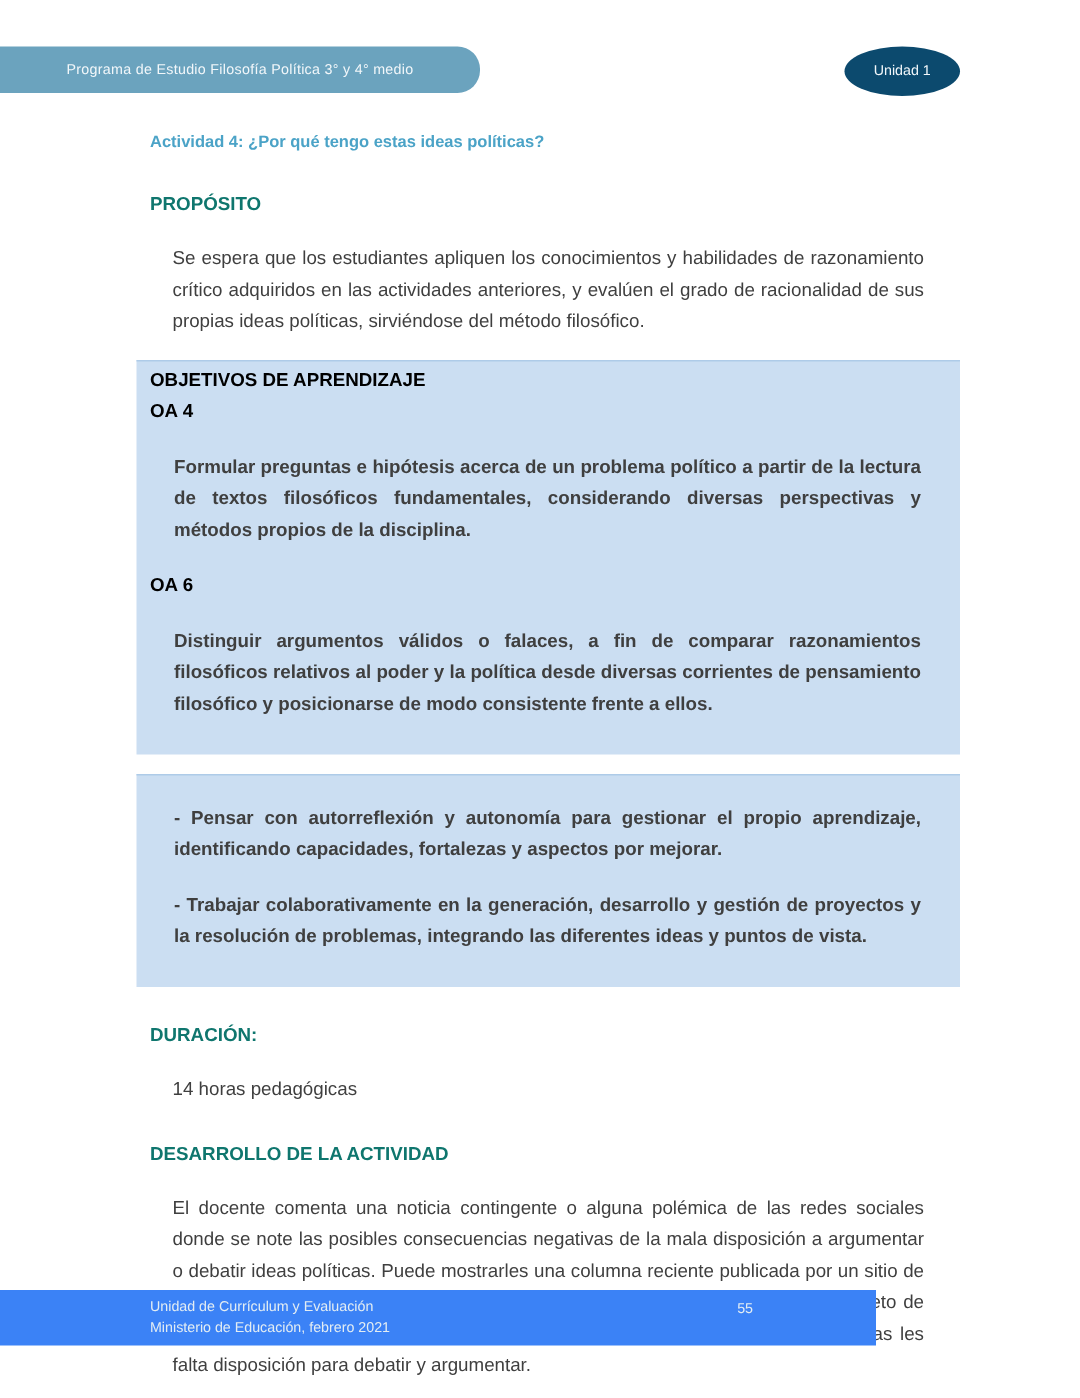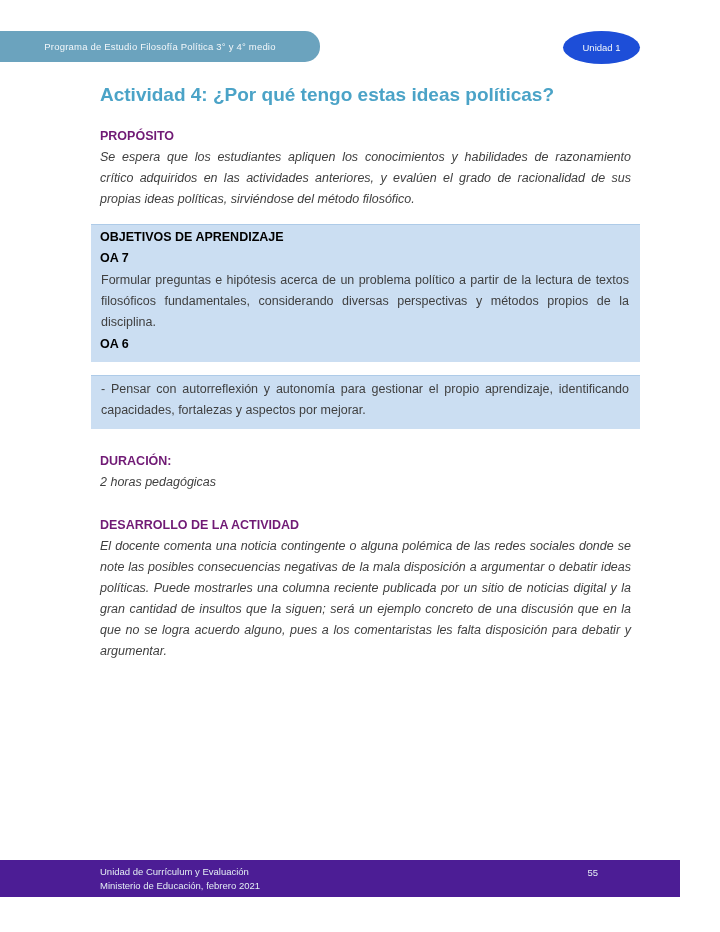--- a/index.html
+++ b/index.html
@@ -18,62 +18,62 @@
     width: 336px; height: 31px;
     background: #6ba3be;
     border-radius: 15px;
     display: flex; align-items: center; justify-content: center;
     color: #f2f7fa; font-size: 9.5px; letter-spacing: .2px;
     padding-left: 16px; box-sizing: border-box;
   }
   .unit-badge {
     position: absolute; left: 563px; top: 31px;
     width: 77px; height: 33px;
-    background: #1d4ed8;
+    background: #0c4a6e;
     border-radius: 50%;
     display: flex; align-items: center; justify-content: center;
     color: #f2f7fa; font-size: 9.5px;
   }
 
   
   .content {
     position: absolute; left: 100px; top: 84px; width: 531px;
     font-size: 12.5px; line-height: 21px;
   }
   .page-title {
-    color: #4ba3c7; font-size: 19px; font-weight: bold;
+    color: #4ba3c7; font-size: 11px; font-weight: bold;
     line-height: 22px; margin: 0 0 20px 0;
   }
   .sky-heading {
-    color: #701a75; font-weight: bold; font-size: 12.5px;
+    color: #0f766e; font-weight: bold; font-size: 12.5px;
     margin: 0; line-height: 21px;
   }
-  .body-par { margin: 0; text-align: justify; font-style: italic; }
+  .body-par { margin: 15px; text-align: justify; }
 
   .blue-box {
     background: #cbdef2;
     border-top: 1px solid #aecbe8;
     margin-left: -9px;
     width: 549px; box-sizing: border-box;
     padding: 2px 10px 7px 9px;
     text-align: justify;
   }
   .box-heading, .oa-code {
     color: #000000; font-weight: bold; margin: 0; line-height: 21px;
   }
-  .box-par { margin: 1px; }
+  .box-par { margin: 16px; font-weight: bold; }
   .mt-box1 { margin-top: 14px; }
   .mt-box2 { margin-top: 13px; }
   .mt-sec  { margin-top: 22px; }
 
   
   .footer-bar {
     position: absolute; left: 0; top: 860px;
-    width: 680px; height: 37px;
-    background: #4c1d95;
+    width: 584px; height: 37px;
+    background: #3b82f6;
     box-sizing: border-box;
     padding: 5px 82px 0 100px;
     display: flex; justify-content: space-between; align-items: flex-start;
     color: #e3edf3; font-size: 9.5px; line-height: 13.5px;
   }
   .footer-left p { margin: 0; }
   .footer-page { padding-top: 1px; }
 </style>
 </head>
 <body>
@@ -87,31 +87,33 @@
 
 <div class="content">
 
   <h1 class="page-title">Actividad 4: ¿Por qué tengo estas ideas políticas?</h1>
 
   <h2 class="sky-heading">PROPÓSITO</h2>
   <p class="body-par">Se espera que los estudiantes apliquen los conocimientos y habilidades de razonamiento crítico adquiridos en las actividades anteriores, y evalúen el grado de racionalidad de sus propias ideas políticas, sirviéndose del método filosófico.</p>
 
   <div class="blue-box mt-box1">
     <p class="box-heading">OBJETIVOS DE APRENDIZAJE</p>
-    <p class="oa-code">OA 7</p>
+    <p class="oa-code">OA 4</p>
     <p class="box-par">Formular preguntas e hipótesis acerca de un problema político a partir de la lectura de textos filosóficos fundamentales, considerando diversas perspectivas y métodos propios de la disciplina.</p>
     <p class="oa-code">OA 6</p>
+    <p class="box-par">Distinguir argumentos válidos o falaces, a fin de comparar razonamientos filosóficos relativos al poder y la política desde diversas corrientes de pensamiento filosófico y posicionarse de modo consistente frente a ellos.</p>
   </div>
 
   <div class="blue-box mt-box2">
     <p class="box-par">- Pensar con autorreflexión y autonomía para gestionar el propio aprendizaje, identificando capacidades, fortalezas y aspectos por mejorar.</p>
+    <p class="box-par">- Trabajar colaborativamente en la generación, desarrollo y gestión de proyectos y la resolución de problemas, integrando las diferentes ideas y puntos de vista.</p>
   </div>
 
   <h2 class="sky-heading mt-sec">DURACIÓN:</h2>
-  <p class="body-par">2 horas pedagógicas</p>
+  <p class="body-par">14 horas pedagógicas</p>
 
   <h2 class="sky-heading mt-sec">DESARROLLO DE LA ACTIVIDAD</h2>
 
   <p class="body-par">El docente comenta una noticia contingente o alguna polémica de las redes sociales donde se note las posibles consecuencias negativas de la mala disposición a argumentar o debatir ideas políticas. Puede mostrarles una columna reciente publicada por un sitio de noticias digital y la gran cantidad de insultos que la siguen; será un ejemplo concreto de una discusión que en la que no se logra acuerdo alguno, pues a los comentaristas les falta disposición para debatir y argumentar.</p>
 
 </div>
 
 <div class="footer-bar">
   <div class="footer-left">
     <p>Unidad de Currículum y Evaluación</p>

